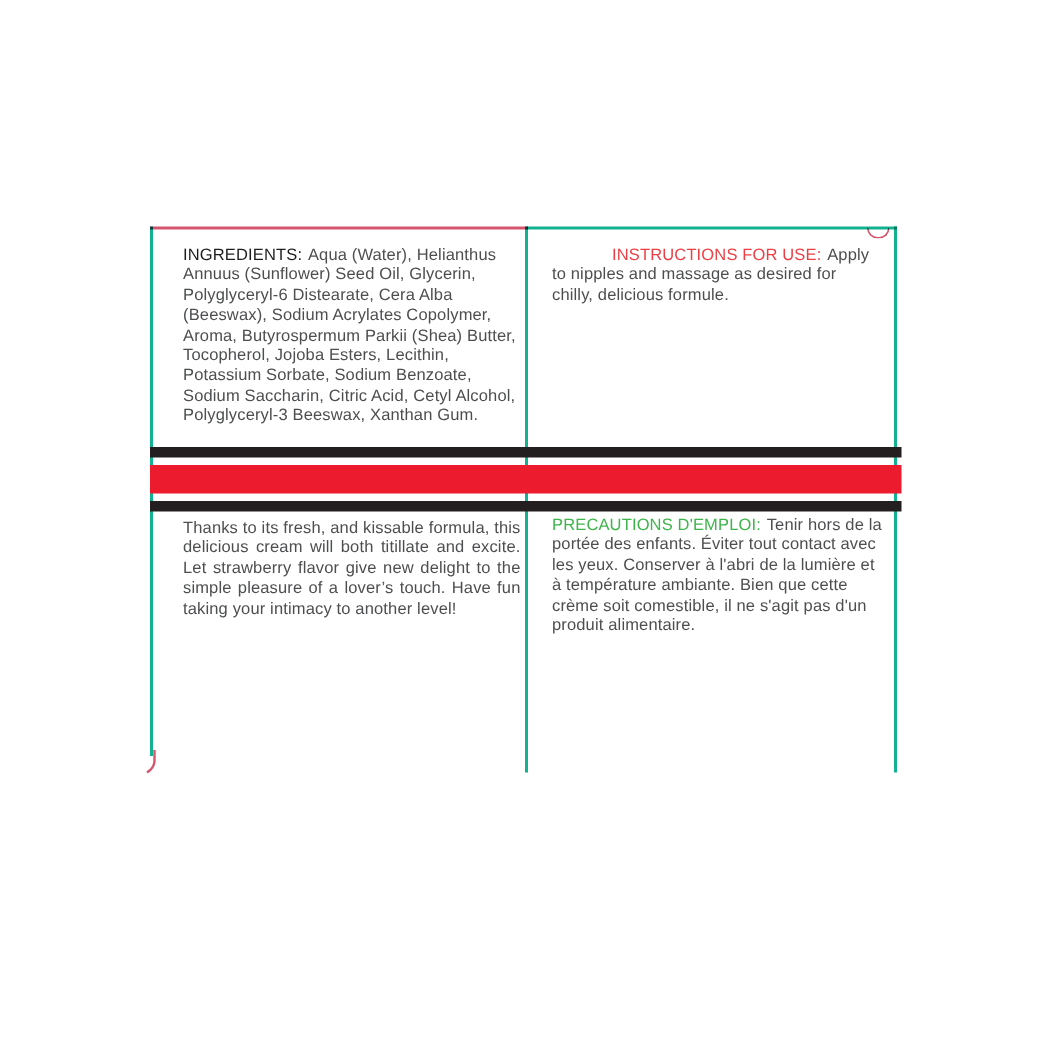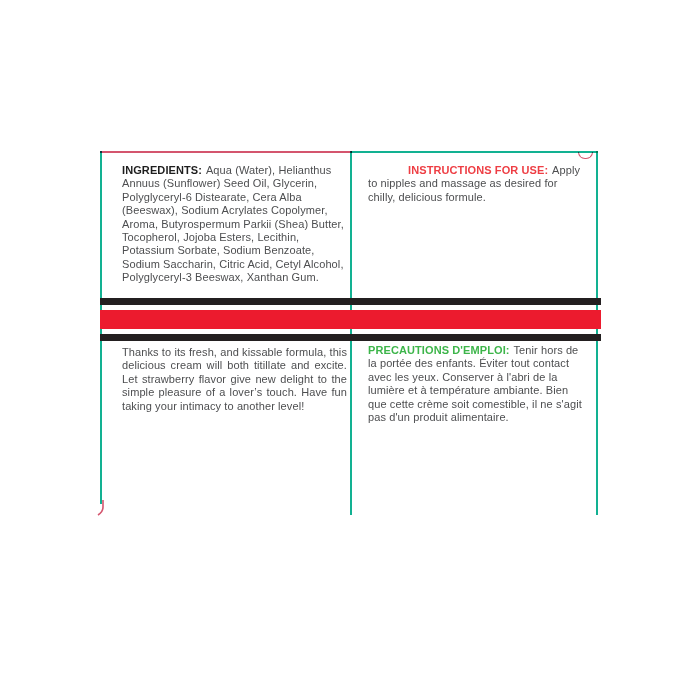--- a/index.html
+++ b/index.html
@@ -41,21 +41,21 @@
     line-height: 13.4px;
     color: var(--body_text);
     letter-spacing: 0.1px;
   }
   .panel p { margin: 0 0 13px 0; }
   .panel p:last-child { margin-bottom: 0; }
   .panel-ingredients  { left: 122px; top: 164px; width: 224px; text-align: left; }
   .panel-instructions { left: 368px; top: 164px; width: 219px; text-align: left; }
   .panel-desc         { left: 122px; top: 346px; width: 225px; text-align: justify; }
   .panel-conseils     { left: 368px; top: 344px; width: 221px; text-align: left; }
-  .lead { font-weight: bold; margin-right: 0.35em; }
+  .lead { font-weight: normal; margin-right: 0.35em; }
   .lead-black { color: var(--ingredients_black); }
   .lead-red   { color: var(--heading_red); padding-left: 40px; }
   .lead-green { color: var(--heading_green); }
 </style>
 </head>
 <body>
 
 <div class="page">
 
   <div class="cutline cut-h-red"></div>

